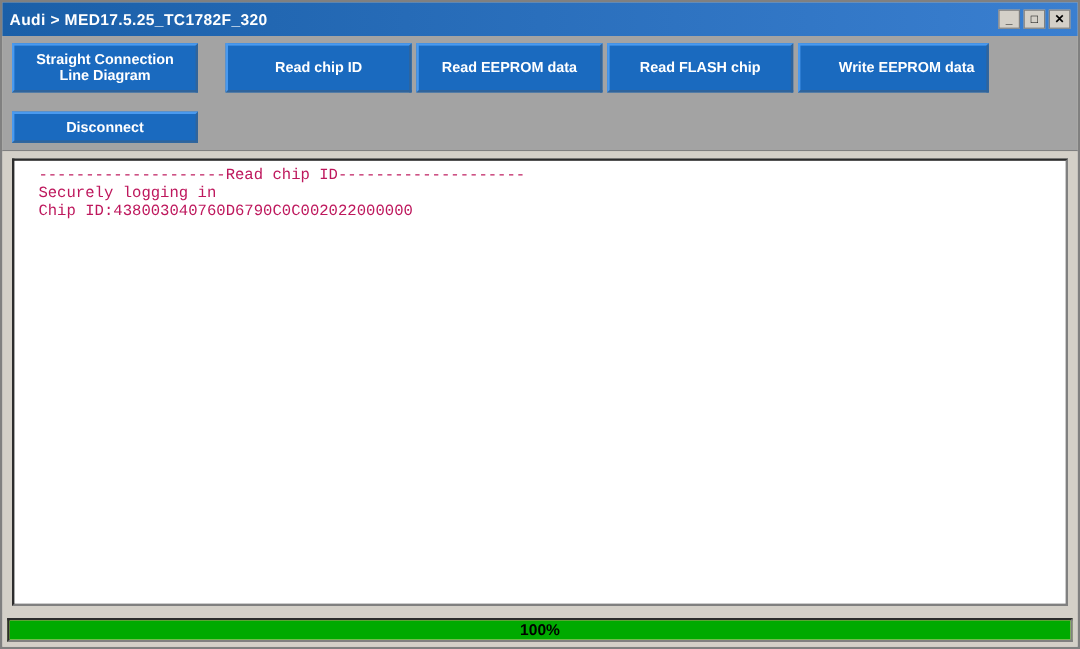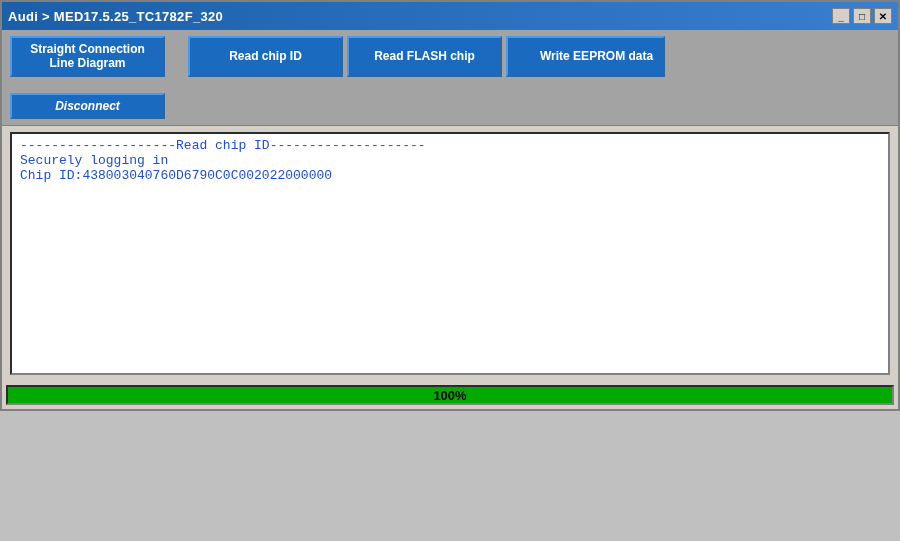--- a/index.html
+++ b/index.html
@@ -11,21 +11,21 @@
     body {
       width: 900px;
       height: 541px;
       background: #c0c0c0;
       font-family: 'Courier New', Courier, monospace;
       overflow: hidden;
     }
 
     #app-window {
       width: 900px;
-      height: 411px;
+      height: 541px;
       display: flex;
       flex-direction: column;
       background: #d4d0c8;
       border: 2px solid #808080;
     }
 
     #title-bar {
       background: linear-gradient(to right, #1a5fa8, #3a7fd0);
       color: white;
       display: flex;
@@ -116,40 +116,39 @@
       min-width: 155px;
       padding-left: 32px;
     }
 
     #btn-write-flash {
       min-width: 155px;
     }
 
     #btn-disconnect {
       min-width: 155px;
-      font-style: italic;
     }
 
     #content-area {
       flex: 1;
       background: #d4d0c8;
       padding: 6px 8px;
       display: flex;
       flex-direction: column;
     }
 
     #output-box {
       flex: 1;
       background: white;
       border: 2px inset #808080;
-      padding: 4px 8px;
+      padding: 4px 20px;
       overflow-y: scroll;
       font-family: 'Courier New', Courier, monospace;
       font-size: 13px;
-      color: #1d4ed8;
+      color: #be185d;
       white-space: pre-wrap;
       word-break: break-all;
     }
 
     #output-box::-webkit-scrollbar {
       width: 16px;
     }
 
     #output-box::-webkit-scrollbar-track {
       background: #d4d0c8;
@@ -208,20 +207,21 @@
       <div class="win-btn">_</div>
       <div class="win-btn">□</div>
       <div class="win-btn">✕</div>
     </div>
   </div>
 
   <div id="toolbar">
     <div class="toolbar-row">
       <button class="toolbar-btn" id="btn-diagram">Straight Connection<br>Line Diagram</button>
       <button class="toolbar-btn" id="btn-read-chip">Read chip ID</button>
+      <button class="toolbar-btn" id="btn-read-eeprom">Read EEPROM data</button>
       <button class="toolbar-btn" id="btn-read-flash">Read FLASH chip</button>
       <button class="toolbar-btn" id="btn-write-eeprom">Write EEPROM data</button>
     </div>
     <div class="toolbar-row">
       <button class="toolbar-btn" id="btn-disconnect">Disconnect</button>
     </div>
   </div>
 
   <div id="content-area">
     <div id="output-box">--------------------Read chip ID--------------------

